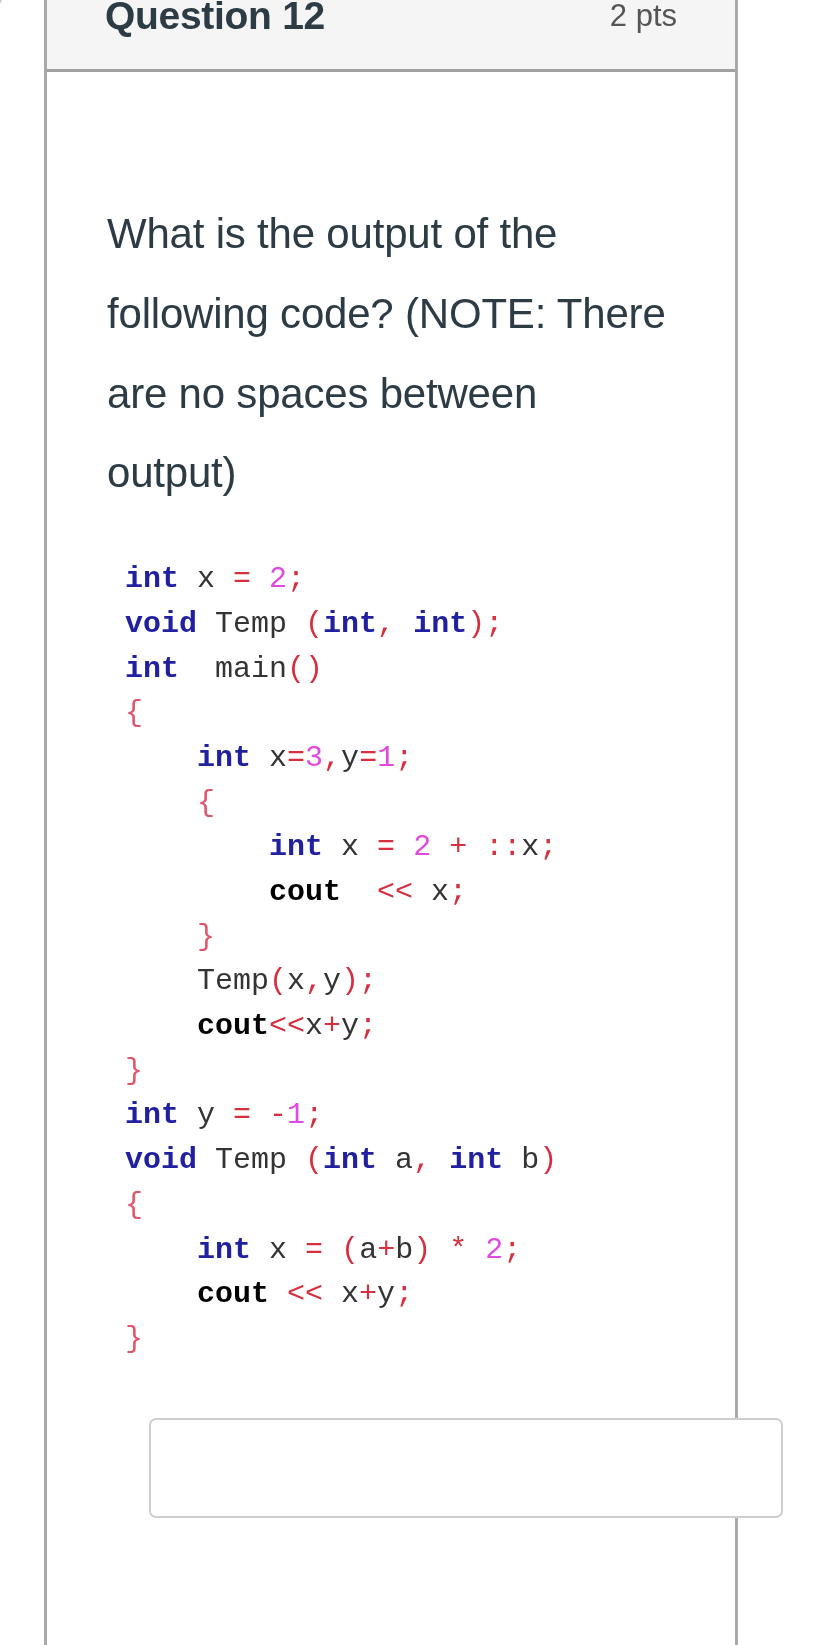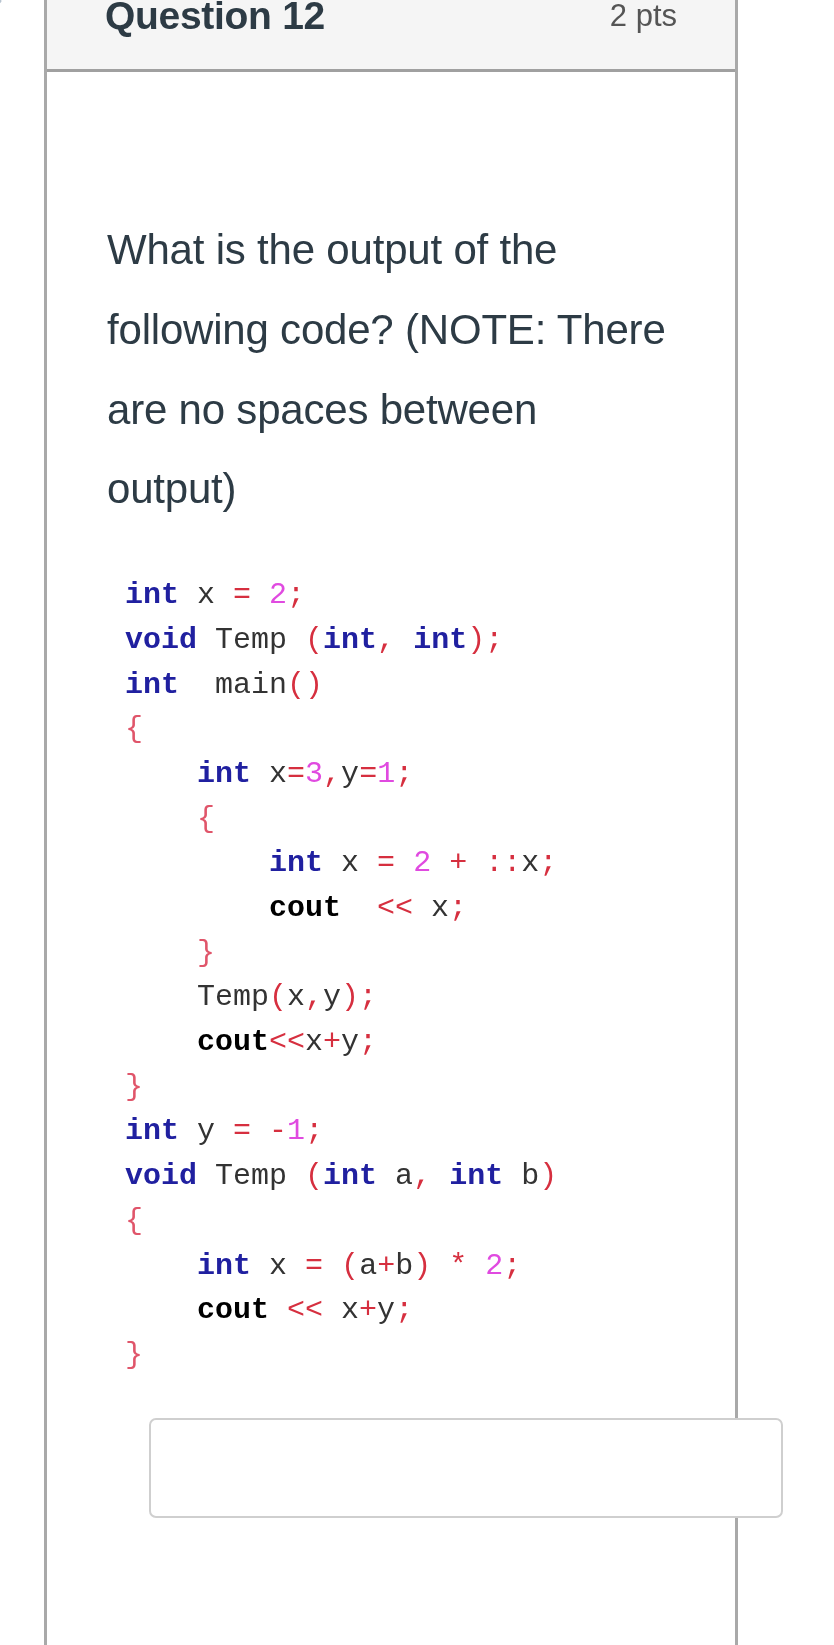--- a/index.html
+++ b/index.html
@@ -57,21 +57,21 @@
     white-space: nowrap;
   }
   .question-points {
     font-size: 31px;
     color: #555555;
     font-weight: normal;
     white-space: nowrap;
   }
 
   .question-body {
-    padding: 16px 0 0 0;
+    padding: 0 0 0 0;
   }
 
   .question-text {
     margin: 0;
     padding: 122px 60px 0 60px;
     font-size: 42px;
     line-height: 1.9;
     color: #2d3b45;
     font-weight: normal;
     letter-spacing: -0.2px;

